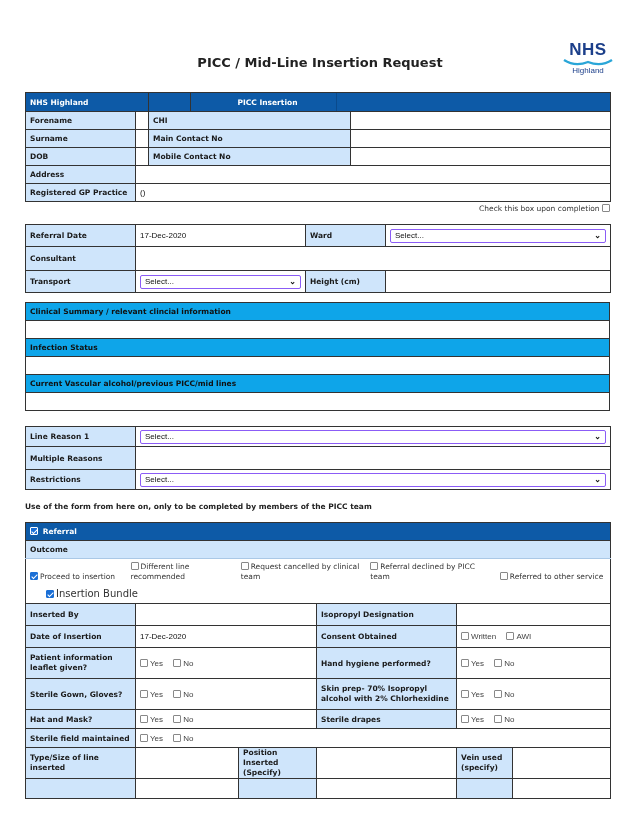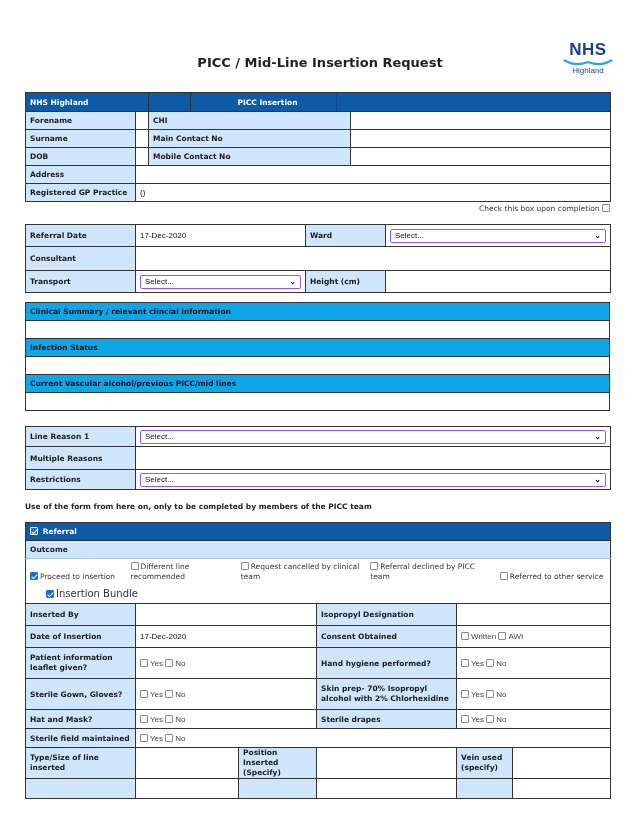--- a/index.html
+++ b/index.html
@@ -23,21 +23,21 @@
   .blank td { height: 21px; background: #fff; }
   .sel { display: flex; justify-content: space-between; align-items: center; border: 1px solid #8b5cf6; border-radius: 2px;
          height: 14px; padding: 0 4px; font-family: "Liberation Sans", sans-serif; font-size: 8px; background: #fff; }
   .sel .chev { font-size: 8px; font-weight: bold; }
   .cb { display: inline-block; width: 8px; height: 8px; border: 1px solid #888; border-radius: 1px;
         vertical-align: -1px; margin-right: 2px; background: #fff; position: relative; }
   .cb.on { background: #1a6fd6; border-color: #1a6fd6; }
   .cb.on::after { content: ""; position: absolute; left: 2px; top: 0px; width: 2px; height: 5px;
                   border: solid #fff; border-width: 0 1.5px 1.5px 0; transform: rotate(45deg); }
   .yn { font-family: "Liberation Sans", sans-serif; font-size: 8px; color: #444; }
-  .yn span.opt { }
+  .yn span.opt { margin-right: 8px; }
   .completion { position: absolute; top: 204px; right: 28px; font-size: 7.5px; color: #333; }
   .note { position: absolute; top: 502px; left: 25px; font-size: 7.5px; font-weight: bold; color: #222; }
   .outcome-row { display: flex; padding: 3px 0; align-items: flex-end; }
   .outcome-row .o { flex: 1; font-size: 7.5px; color: #333; line-height: 10px; padding-right: 4px; }
 </style>
 </head>
 <body>
 
 <div class="title">PICC / Mid-Line Insertion Request</div>
 <div class="logo">

